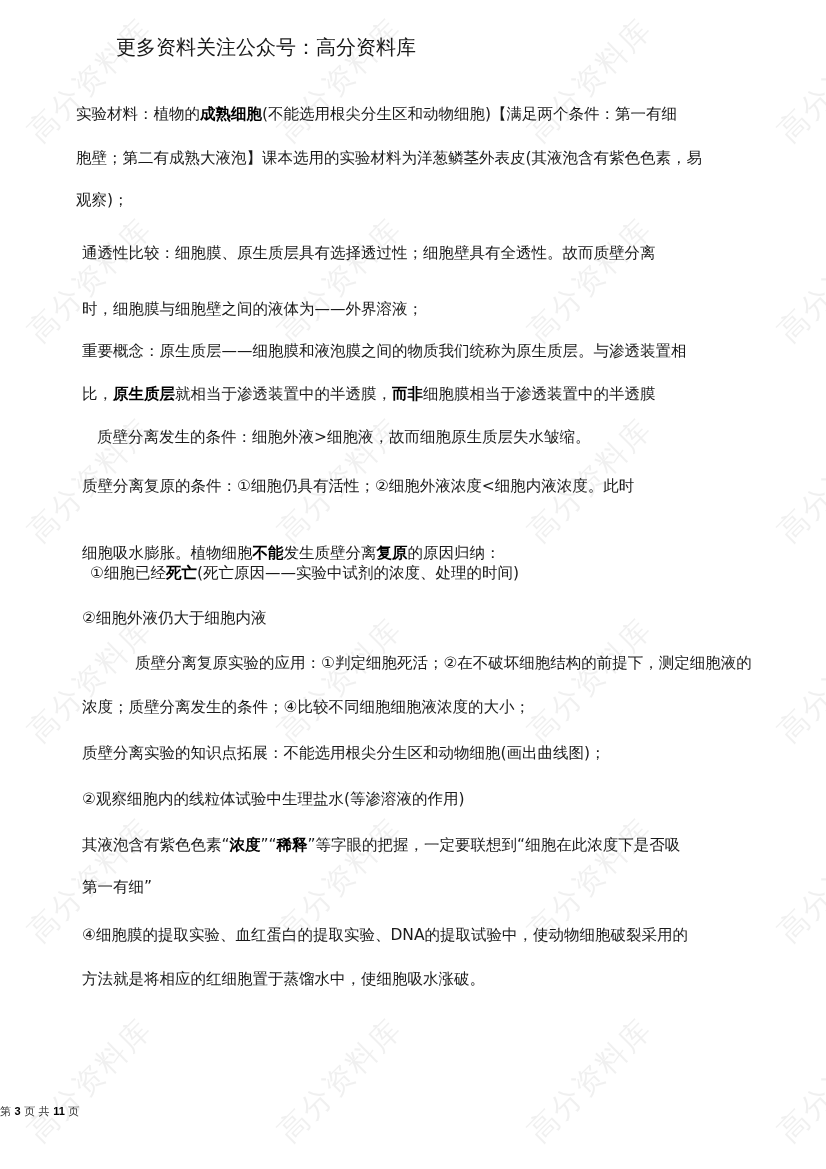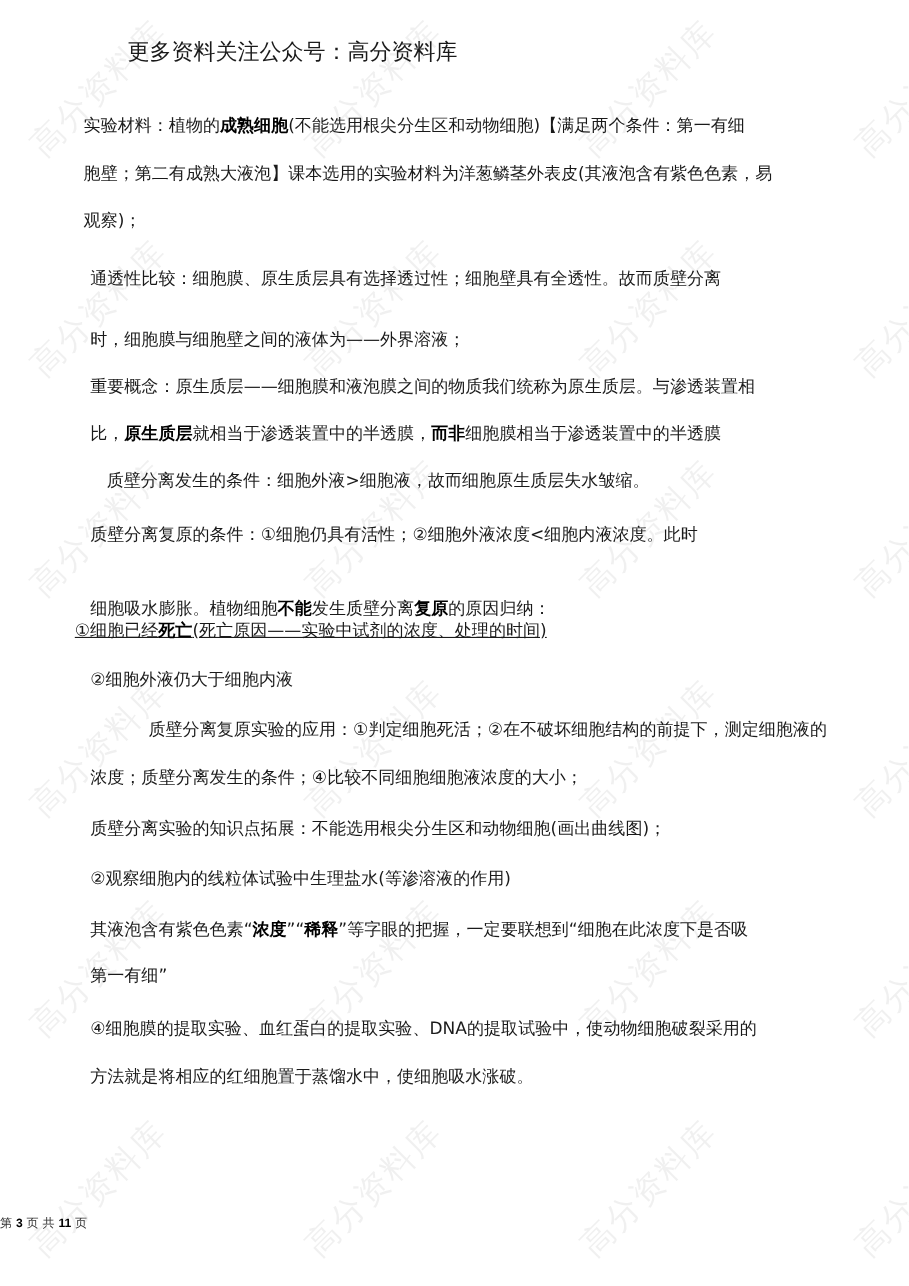--- a/index.html
+++ b/index.html
@@ -64,21 +64,21 @@
         <div class="line" style="top: 384px; left: 82px;"><span>比，</span><b>原生质层</b><span>就相当于渗透装置中的半透膜，</span><b>而非</b><span>细胞膜相当于渗透装置中的半透膜</span></div>
       </div>
       <div>
         <div class="line" style="top: 427px; left: 82px; margin-left: 15px;"><span>质壁分离发生的条件：细胞外液&gt;细胞液，故而细胞原生质层失水皱缩。</span></div>
       </div>
       <div>
         <div class="line" style="top: 476px; left: 82px;"><span>质壁分离复原的条件：①细胞仍具有活性；②细胞外液浓度&lt;细胞内液浓度。此时</span></div>
         <div class="line" style="top: 518px; left: 82px; margin-top: 25px;"><span>细胞吸水膨胀。植物细胞</span><b>不能</b><span>发生质壁分离</span><b>复原</b><span>的原因归纳：</span></div>
       </div>
       <div>
-        <div class="line" style="top: 563px; left: 68px; text-decoration: underline;"><span>①细胞已经</span><b>死亡</b><span>(死亡原因——实验中试剂的浓度、处理的时间)</span></div>
+        <div class="line" style="top: 563px; left: 90px;"><span>①细胞已经</span><b>死亡</b><span>(死亡原因——实验中试剂的浓度、处理的时间)</span></div>
       </div>
       <div>
         <div class="line" style="top: 608px; left: 82px;"><span>②细胞外液仍大于细胞内液</span></div>
       </div>
       <div>
         <div class="line" style="top: 653px; left: 87px; margin-left: 48px;"><span>质壁分离复原实验的应用：①判定细胞死活；②在不破坏细胞结构的前提下，测定细胞液的</span></div>
         <div class="line" style="top: 697px; left: 82px;"><span>浓度；质壁分离发生的条件；④比较不同细胞细胞液浓度的大小；</span></div>
       </div>
       <div>
         <div class="line" style="top: 743px; left: 82px;"><span>质壁分离实验的知识点拓展：不能选用根尖分生区和动物细胞(画出曲线图)；</span></div>

